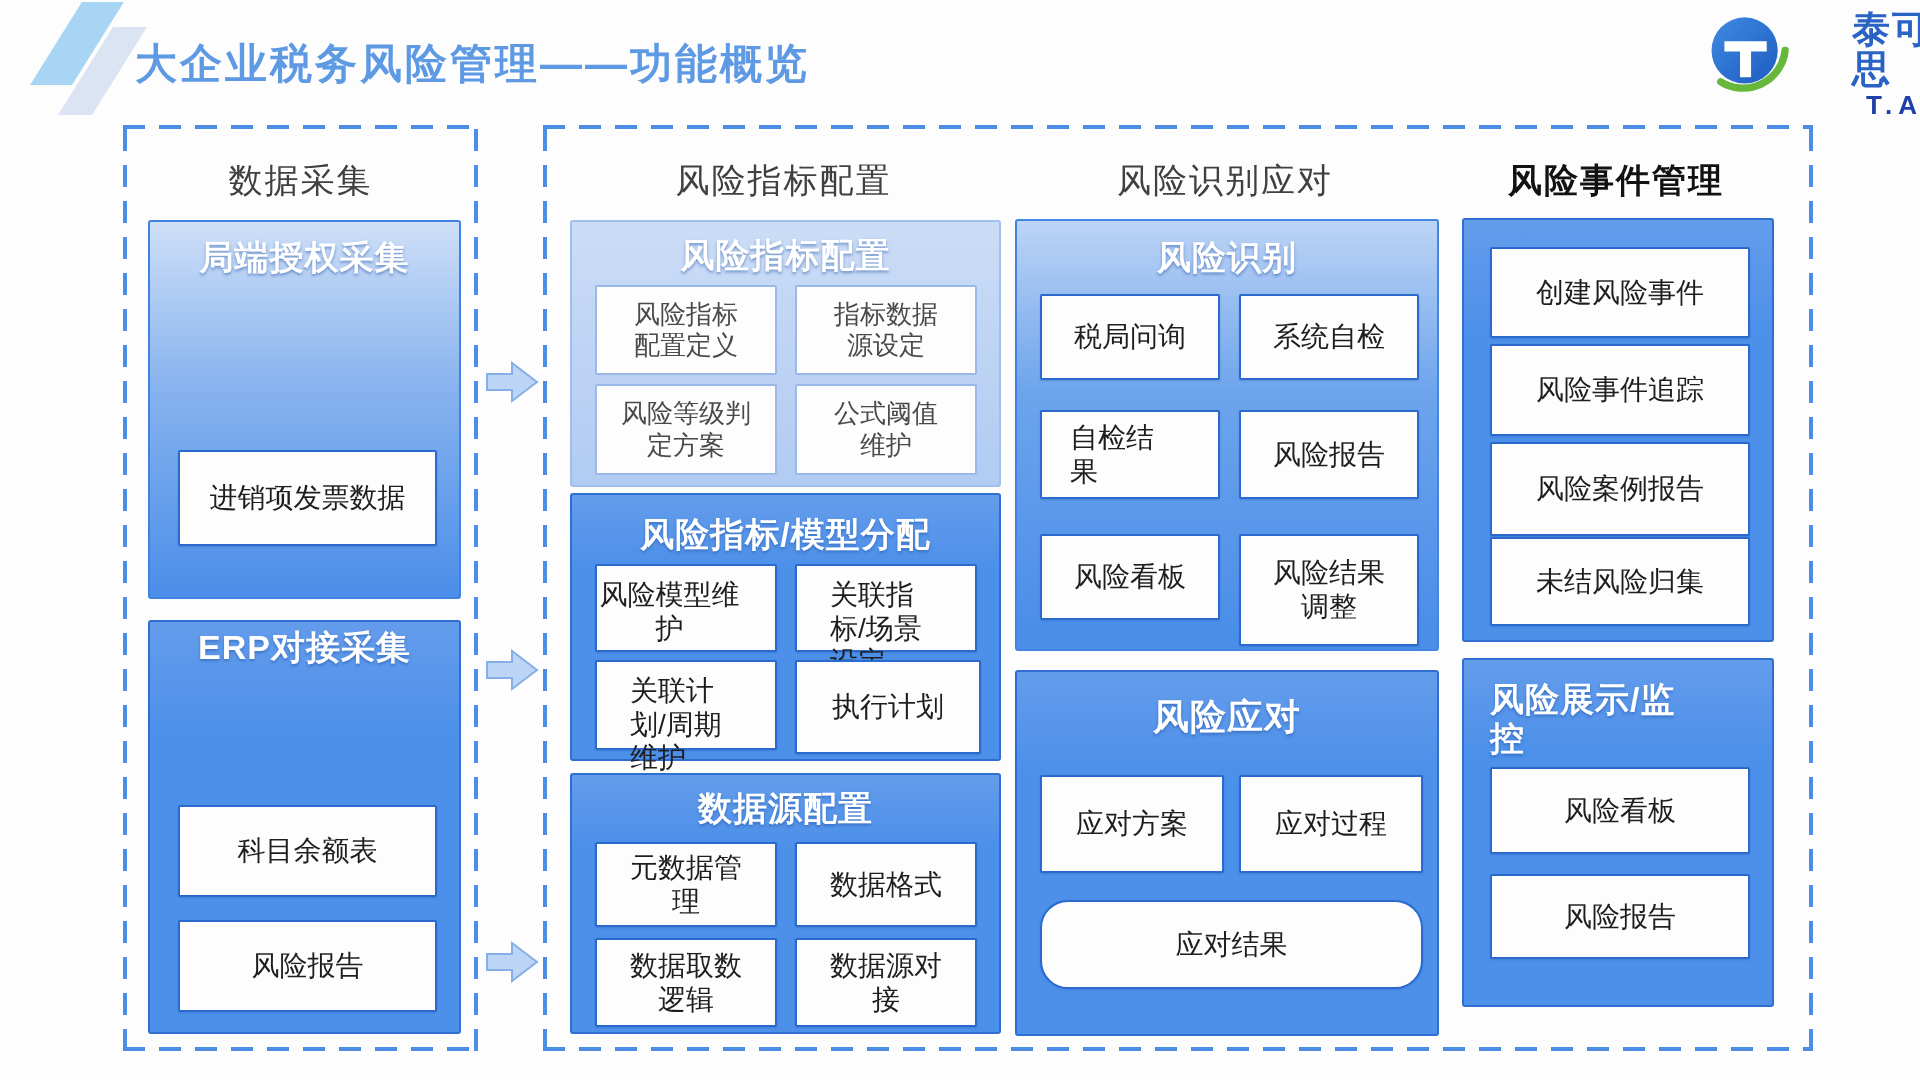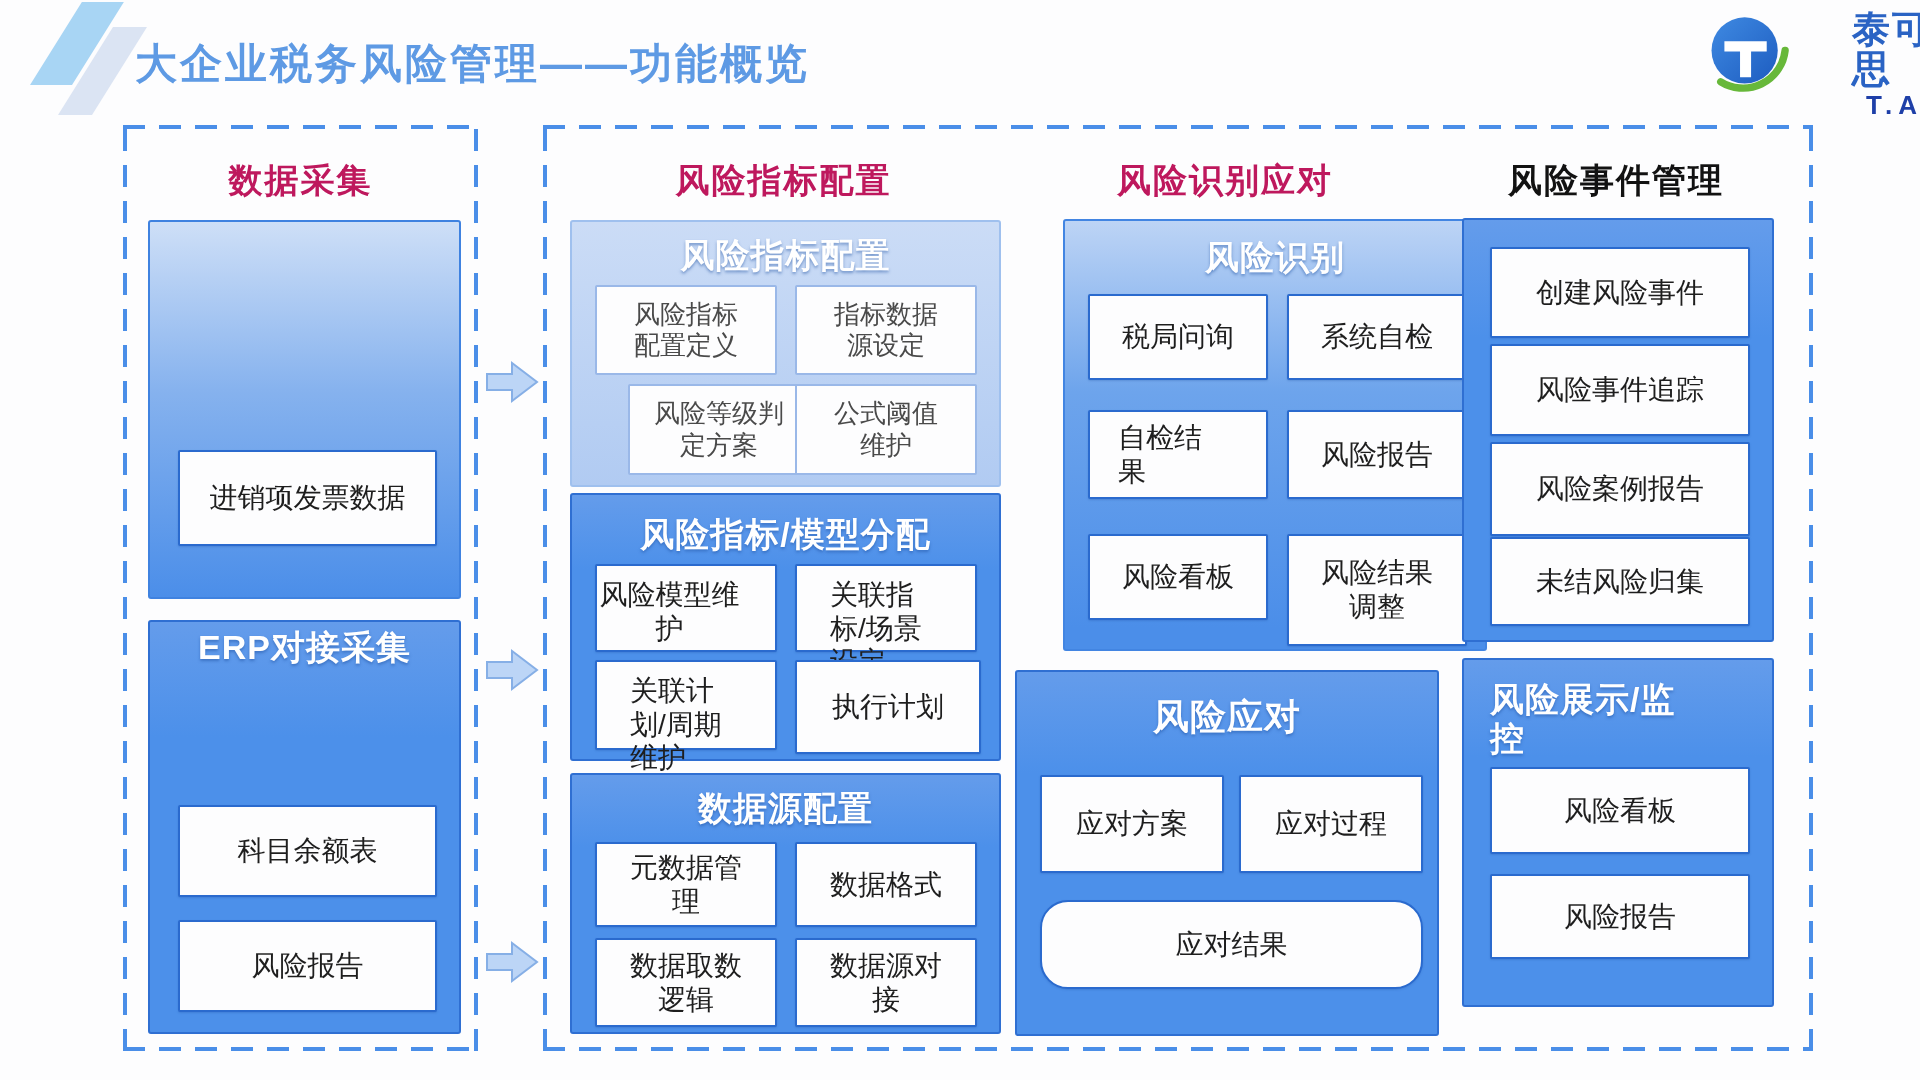--- a/index.html
+++ b/index.html
@@ -24,30 +24,30 @@
   .dashed{position:absolute;
     background-image:
       repeating-linear-gradient(90deg,#4a8ee8 0 22px,transparent 22px 36px),
       repeating-linear-gradient(90deg,#4a8ee8 0 22px,transparent 22px 36px),
       repeating-linear-gradient(0deg,#4a8ee8 0 22px,transparent 22px 36px),
       repeating-linear-gradient(0deg,#4a8ee8 0 22px,transparent 22px 36px);
     background-position:0 0,0 100%,0 0,100% 0;
     background-size:100% 4px,100% 4px,4px 100%,4px 100%;
     background-repeat:no-repeat;}
 
-  .hdr{position:absolute;top:158px;text-align:center;font-size:34px;font-weight:bold;
-       color:#be185d;letter-spacing:2px;}
+  .hdr{position:absolute;top:158px;text-align:center;font-size:34px;font-weight:normal;
+       color:#404040;letter-spacing:2px;}
   .hdr.black{color:#121212;font-weight:800;}
 
   
   .box{position:absolute;border-radius:3px;}
   .g-grad-strong{background:linear-gradient(180deg,#cedff7 0%,#86b2ee 45%,#4b8ee9 100%);
                  border:2px solid #3f82e0;}
   .g-grad-mid{background:linear-gradient(180deg,#bdd4f5 0%,#6da4ec 40%,#4b8ee9 95%);
-              border:2px solid #4285e2;margin-left:48px;}
+              border:2px solid #4285e2;}
   .g-light{background:linear-gradient(180deg,#cbdcf6 0%,#b1cbf2 100%);border:2px solid #9fc0ee;}
   .g-solid{background:linear-gradient(180deg,#649ceb 0%,#4c90ea 28%,#4c90ea 100%);
            border:2px solid #2f6fd2;}
 
   .gtitle{position:absolute;left:0;right:0;text-align:center;color:#ffffff;font-weight:bold;
           font-size:34px;letter-spacing:1px;text-shadow:0 2px 3px rgba(30,80,160,.5);line-height:1.15;}
   .gtitle.left{text-align:left;right:auto;}
 
   .wbox{position:absolute;background:#fdfdfe;border:2px solid #2a6ace;border-radius:2px;
         display:flex;align-items:center;justify-content:center;text-align:center;
@@ -103,34 +103,35 @@
   <span class="arrow" style="left:485px;top:647px;">
     <svg width="54" height="46" viewBox="0 0 54 46">
         <path d="M2 15 H27 V4 L52 23 L27 42 V31 H2 Z" fill="#bcd5f6" stroke="#86afe6" stroke-width="2"></path>
       </svg></span>
   <span class="arrow" style="left:485px;top:939px;">
     <svg width="54" height="46" viewBox="0 0 54 46">
         <path d="M2 15 H27 V4 L52 23 L27 42 V31 H2 Z" fill="#bcd5f6" stroke="#86afe6" stroke-width="2"></path>
       </svg></span>
 
   <div class="box g-grad-strong" style="left:148px;top:220px;width:309px;height:375px;">
+    <div class="gtitle" style="top:16px;">局端授权采集</div>
     <div class="wbox" style="left:28px;top:228px;width:255px;height:92px;">进销项发票数据</div>
   </div>
 
   <div class="box g-solid" style="left:148px;top:620px;width:309px;height:410px;">
     <div class="gtitle" style="top:6px;">ERP对接采集</div>
     <div class="wbox" style="left:28px;top:183px;width:255px;height:88px;">科目余额表</div>
     <div class="wbox" style="left:28px;top:298px;width:255px;height:88px;">风险报告</div>
   </div>
 
   <div class="box g-light" style="left:570px;top:220px;width:427px;height:263px;">
     <div class="gtitle" style="top:14px;">风险指标配置</div>
     <div class="wbox light" style="left:23px;top:63px;width:182px;height:90px;padding:0 28px;box-sizing:border-box;">风险指标配置定义</div>
     <div class="wbox light" style="left:223px;top:63px;width:182px;height:90px;padding:0 28px;box-sizing:border-box;">指标数据源设定</div>
-    <div class="wbox light" style="left:23px;top:162px;width:182px;height:91px;padding:0 16px;box-sizing:border-box;margin-left:33px;">风险等级判定方案</div>
+    <div class="wbox light" style="left:23px;top:162px;width:182px;height:91px;padding:0 16px;box-sizing:border-box;">风险等级判定方案</div>
     <div class="wbox light" style="left:223px;top:162px;width:182px;height:91px;padding:4px 28px;box-sizing:border-box;">公式阈值维护</div>
   </div>
 
   <div class="box g-solid" style="left:570px;top:493px;width:427px;height:264px;">
     <div class="gtitle" style="top:20px;">风险指标/模型分配</div>
     <div class="wbox topalign" style="left:23px;top:69px;width:182px;height:88px;padding-right:33px;box-sizing:border-box;">风险模型维护</div>
     <div class="wbox topalign leftwrap" style="left:223px;top:69px;width:182px;height:88px;padding-left:33px;padding-right:33px;box-sizing:border-box;overflow:visible;">关联指标/场景设定</div>
     <div class="wbox topalign leftwrap" style="left:23px;top:165px;width:182px;height:90px;padding-left:33px;padding-right:33px;box-sizing:border-box;overflow:visible;">关联计划/周期维护</div>
     <div class="wbox" style="left:223px;top:165px;width:182px;height:90px;">执行计划</div>
   </div>

